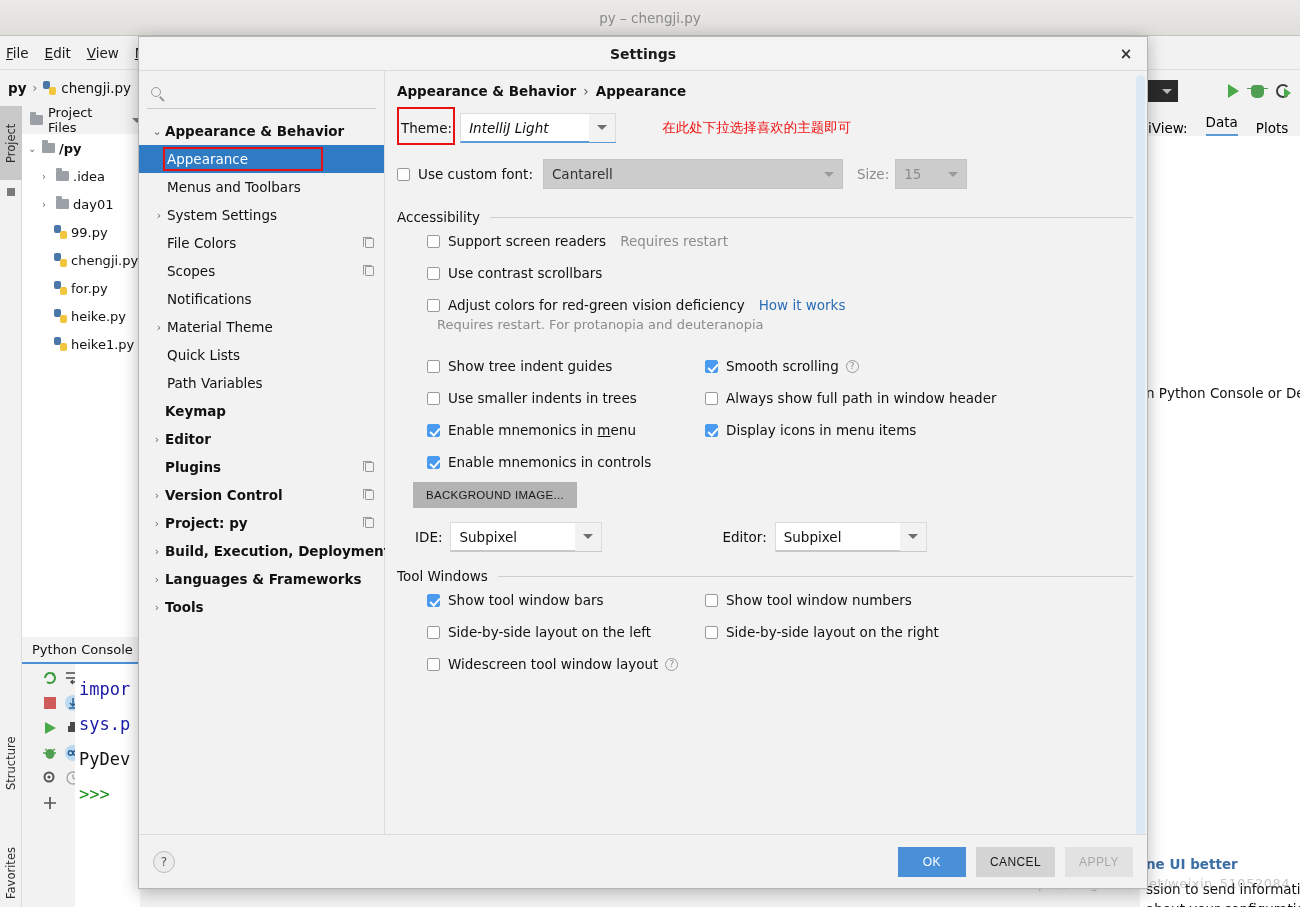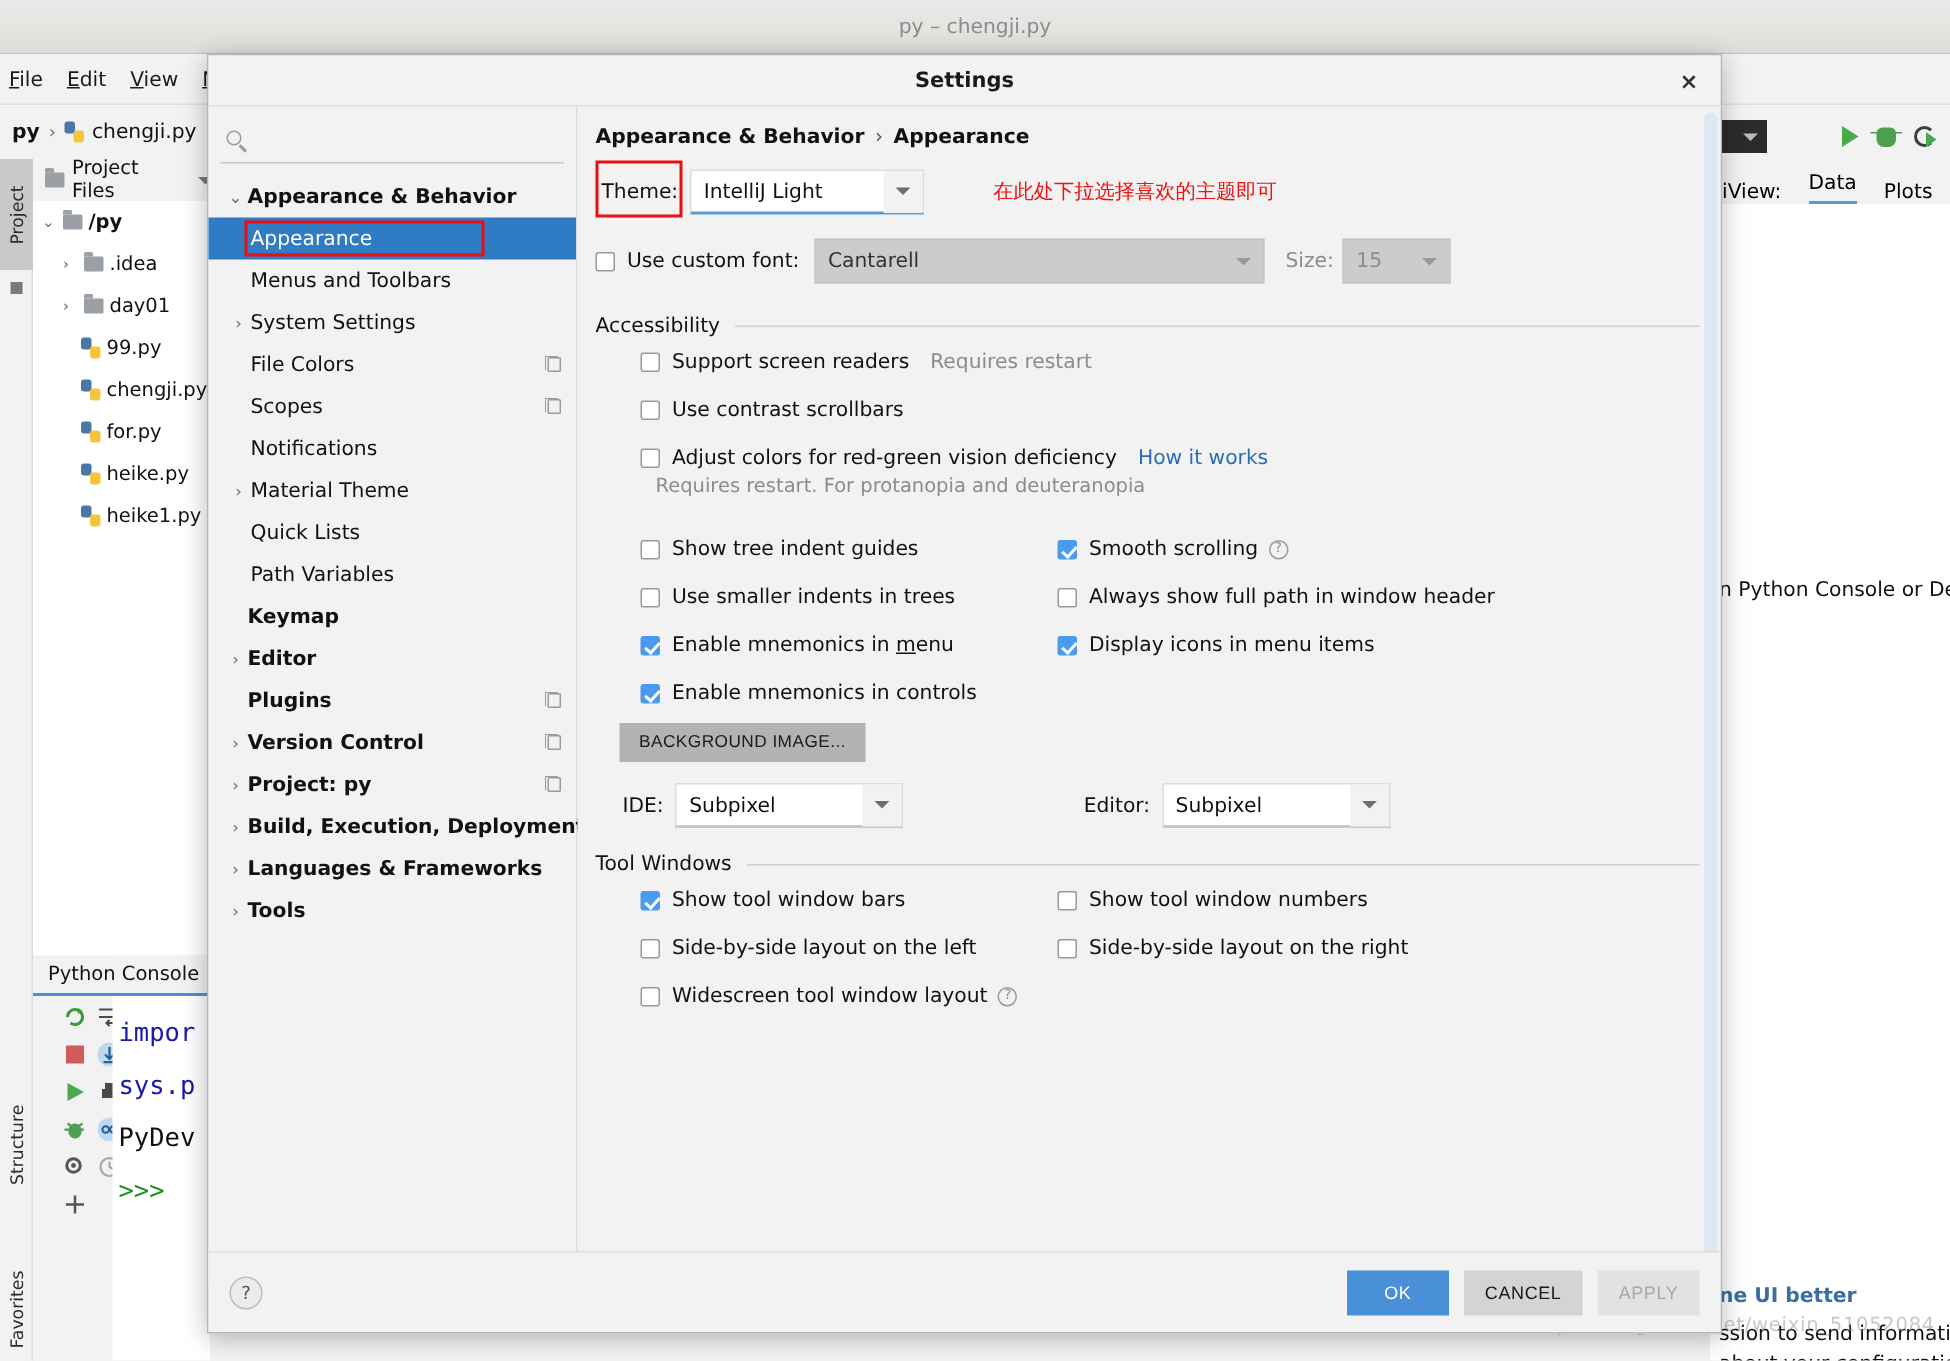--- a/index.html
+++ b/index.html
@@ -526,21 +526,21 @@
 
       <div class="dlg-right">
         <div class="breadcrumb">
           <span>Appearance &amp; Behavior</span>
           <span class="sep">›</span>
           <span>Appearance</span>
         </div>
 
         <div class="row theme-row">
           <span class="theme-label">Theme:</span>
-          <div class="combo" style="width:156px;">
+          <div class="combo" style="width:156px;font-style:italic;">
             <span class="val">IntelliJ Light</span>
             <span class="arr">
                 <span class="caret"></span>
               </span>
           </div>
           <span class="annot">在此处下拉选择喜欢的主题即可</span>
           <span class="red-box-theme"></span>
         </div>
 
         <div class="row font-row">

